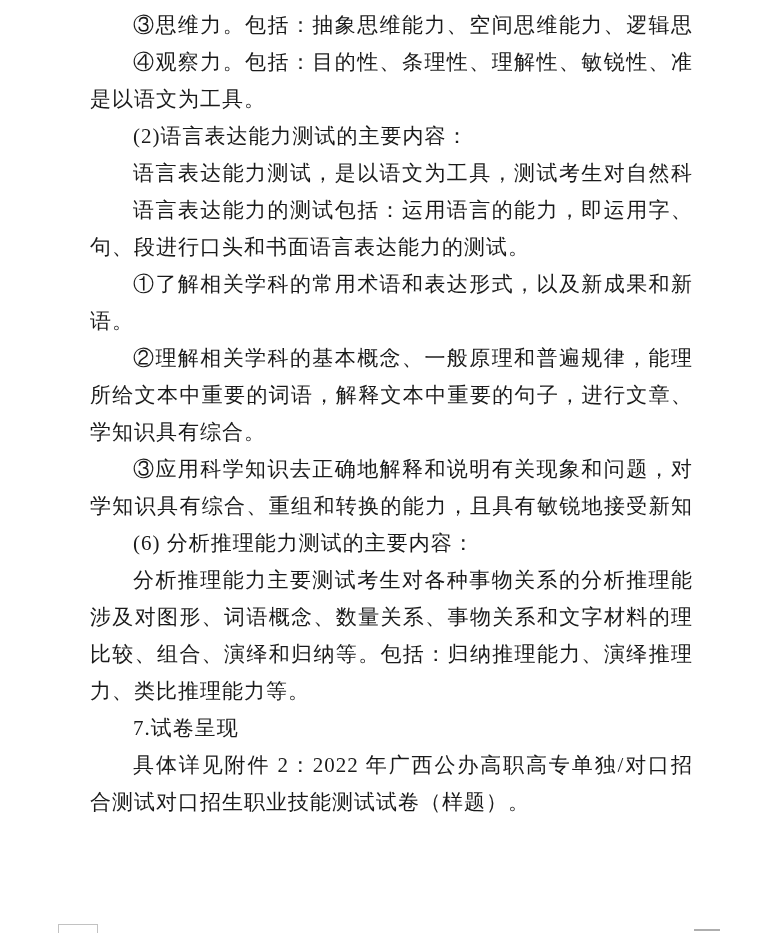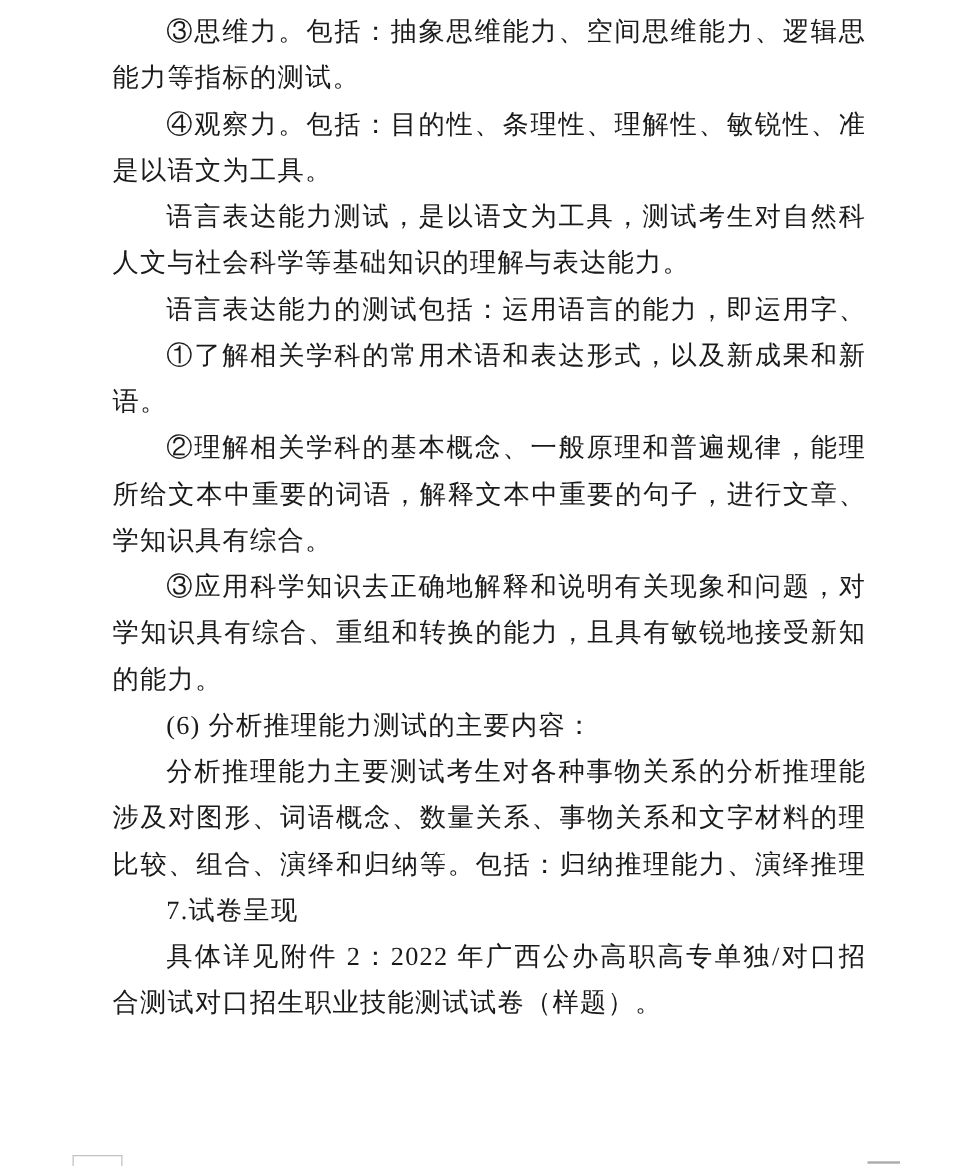--- a/index.html
+++ b/index.html
@@ -49,38 +49,38 @@
     width: 26px; height: 2px;
     background: #aeaeae;
   }
 </style>
 </head>
 <body>
 
 <div class="page">
   <div class="doc-body">
     <div class="line fill indent">③思维力。包括：抽象思维能力、空间思维能力、逻辑思维</div>
-    <div class="line">能力等指标的测试。</div>
     <div class="line fill indent">④观察力。包括：目的性、条理性、理解性、敏锐性、准确</div>
     <div class="line">是以语文为工具。</div>
+    <div class="line indent">(2)语言表达能力测试的主要内容：</div>
     <div class="line fill indent">语言表达能力测试，是以语文为工具，测试考生对自然科学、</div>
-    <div class="line">人文与社会科学等基础知识的理解与表达能力。</div>
     <div class="line fill indent">语言表达能力的测试包括：运用语言的能力，即运用字、词、</div>
+    <div class="line">句、段进行口头和书面语言表达能力的测试。</div>
     <div class="line fill indent">①了解相关学科的常用术语和表达形式，以及新成果和新术</div>
     <div class="line">语。</div>
     <div class="line fill indent">②理解相关学科的基本概念、一般原理和普遍规律，能理解</div>
     <div class="line fill">所给文本中重要的词语，解释文本中重要的句子，进行文章、段</div>
     <div class="line">学知识具有综合。</div>
     <div class="line fill indent">③应用科学知识去正确地解释和说明有关现象和问题，对已</div>
     <div class="line fill">学知识具有综合、重组和转换的能力，且具有敏锐地接受新知识</div>
-    <div class="line">的能力。</div>
     <div class="line indent">(6) 分析推理能力测试的主要内容：</div>
     <div class="line fill indent">分析推理能力主要测试考生对各种事物关系的分析推理能力，</div>
     <div class="line fill">涉及对图形、词语概念、数量关系、事物关系和文字材料的理解、</div>
     <div class="line fill">比较、组合、演绎和归纳等。包括：归纳推理能力、演绎推理能</div>
+    <div class="line">力、类比推理能力等。</div>
     <div class="line indent">7.试卷呈现</div>
     <div class="line fill indent">具体详见附件 2：2022 年广西公办高职高专单独/对口招生联</div>
     <div class="line">合测试对口招生职业技能测试试卷（样题）。</div>
   </div>
 
   <div class="fragment-left"></div>
   <div class="fragment-right"></div>
 </div>
 
 </body></html>

